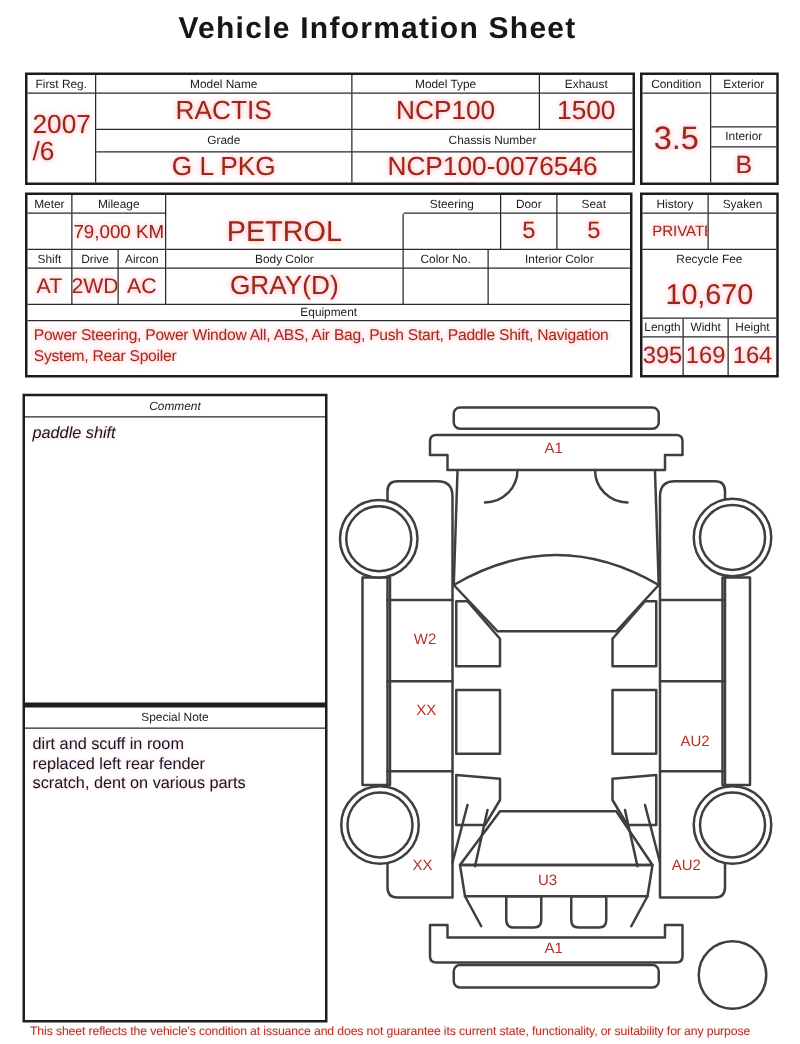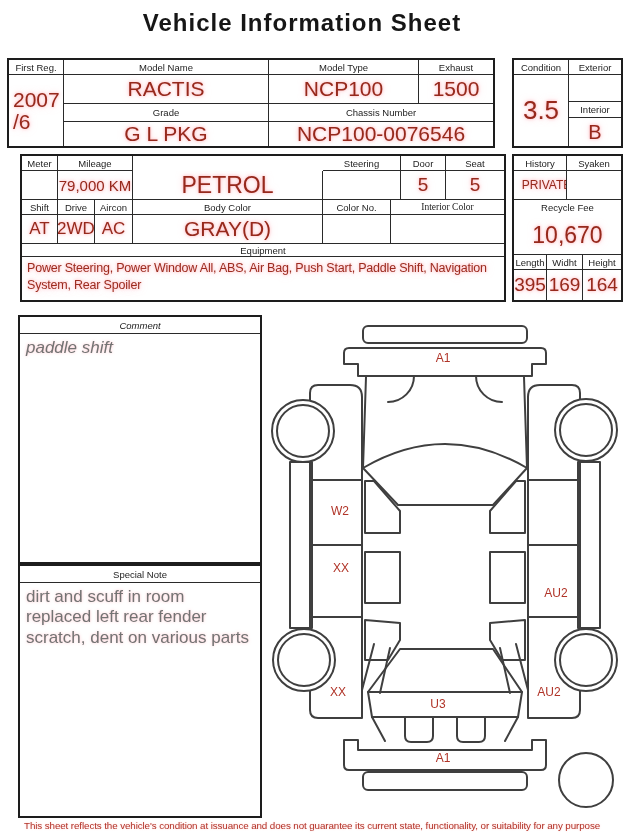--- a/index.html
+++ b/index.html
@@ -12,34 +12,34 @@
   .nr{border-right:none;} .nb{border-bottom:none;}
   .lbl{font-size:9.5px;color:#1c1c1c;white-space:nowrap;}
   .val{color:#96291c;text-shadow:0 0 3px rgba(255,155,165,.8),0 0 7px rgba(255,180,190,.55);white-space:nowrap;}
   .v22{font-size:21px;} .v26{font-size:26px;} .v20{font-size:20px;} .v23{font-size:23px;}
   .v19{font-size:19px;} .v17{font-size:17px;} .v15{font-size:15px;} .v12{font-size:12px;}
   .left-val{justify-content:flex-start;padding-left:4px;align-items:center;}
   .colflex{flex-direction:column;justify-content:flex-start;}
   
   .box{position:absolute;border:2px solid #1d1d1d;background:#fff;box-sizing:border-box;}
   .box-head{height:16px;border-bottom:1px solid #2a2a2a;display:flex;align-items:center;justify-content:center;}
-  .box-body{padding:4px 6px;color:#737373;font-size:17px;line-height:1.2;text-shadow:0 0 3px rgba(255,170,180,.7);}
+  .box-body{padding:4px 6px;color:#0f172a;font-size:13px;line-height:1.2;text-shadow:0 0 3px rgba(255,170,180,.7);}
   .footer{position:absolute;left:24px;top:820px;width:612px;font-size:9.8px;letter-spacing:-0.1px;color:#b23327;text-shadow:0 0 2px rgba(255,185,190,.7);white-space:nowrap;}
   .equip{align-items:flex-start;justify-content:flex-start;padding:3px 5px;font-size:12.5px;letter-spacing:-0.2px;line-height:1.35;white-space:normal;text-align:left;color:#9c2c1f;}
   .diagram{position:absolute;left:262px;top:313px;}
   .dlabel{fill:#b03428;font-size:12px;font-family:"Liberation Sans",sans-serif;}
 </style>
 </head>
 <body>
 
 <div class="sheet">
 
   <div class="title">Vehicle Information Sheet</div>
 
-  <div class="tbl" style="left:7px;top:58px;width:488px;height:90px;grid-template-columns:55px 205px 150px 74px;grid-template-rows:15px 29px 18px 24px;">
+  <div class="tbl" style="left:20px;top:58px;width:488px;height:90px;grid-template-columns:55px 205px 150px 74px;grid-template-rows:15px 29px 18px 24px;">
     <div class="cell lbl">First Reg.</div>
     <div class="cell lbl">Model Name</div>
     <div class="cell lbl">Model Type</div>
     <div class="cell lbl nr">Exhaust</div>
 
     <div class="cell nb left-val" style="grid-row:2/5;grid-column:1;">
       <div class="val v22" style="line-height:1.02;white-space:normal;">
         <div>2007</div>
         <div>/6</div>
       </div>
@@ -76,21 +76,21 @@
     <div class="cell val v23">PETROL</div>
     <div class="cell" style="grid-column:5/7;"></div>
     <div class="cell val v19">5</div>
     <div class="cell val v19 nr">5</div>
 
     <div class="cell lbl">Shift</div>
     <div class="cell lbl">Drive</div>
     <div class="cell lbl">Aircon</div>
     <div class="cell lbl">Body Color</div>
     <div class="cell lbl">Color No.</div>
-    <div class="cell lbl nr" style="grid-column:6/9;font-family:Liberation Serif, serif;">Interior Color</div>
+    <div class="cell lbl nr" style="grid-column:6/9;">Interior Color</div>
 
     <div class="cell val v17">AT</div>
     <div class="cell val v17">2WD</div>
     <div class="cell val v17">AC</div>
     <div class="cell val v22">GRAY(D)</div>
     <div class="cell"></div>
     <div class="cell nr" style="grid-column:6/9;"></div>
 
     <div class="cell lbl nr" style="grid-column:1/9;">Equipment</div>
     <div class="cell val equip nr nb" style="grid-column:1/9;">Power Steering, Power Window  All, ABS, Air Bag, Push Start, Paddle Shift, Navigation System, Rear Spoiler</div>

